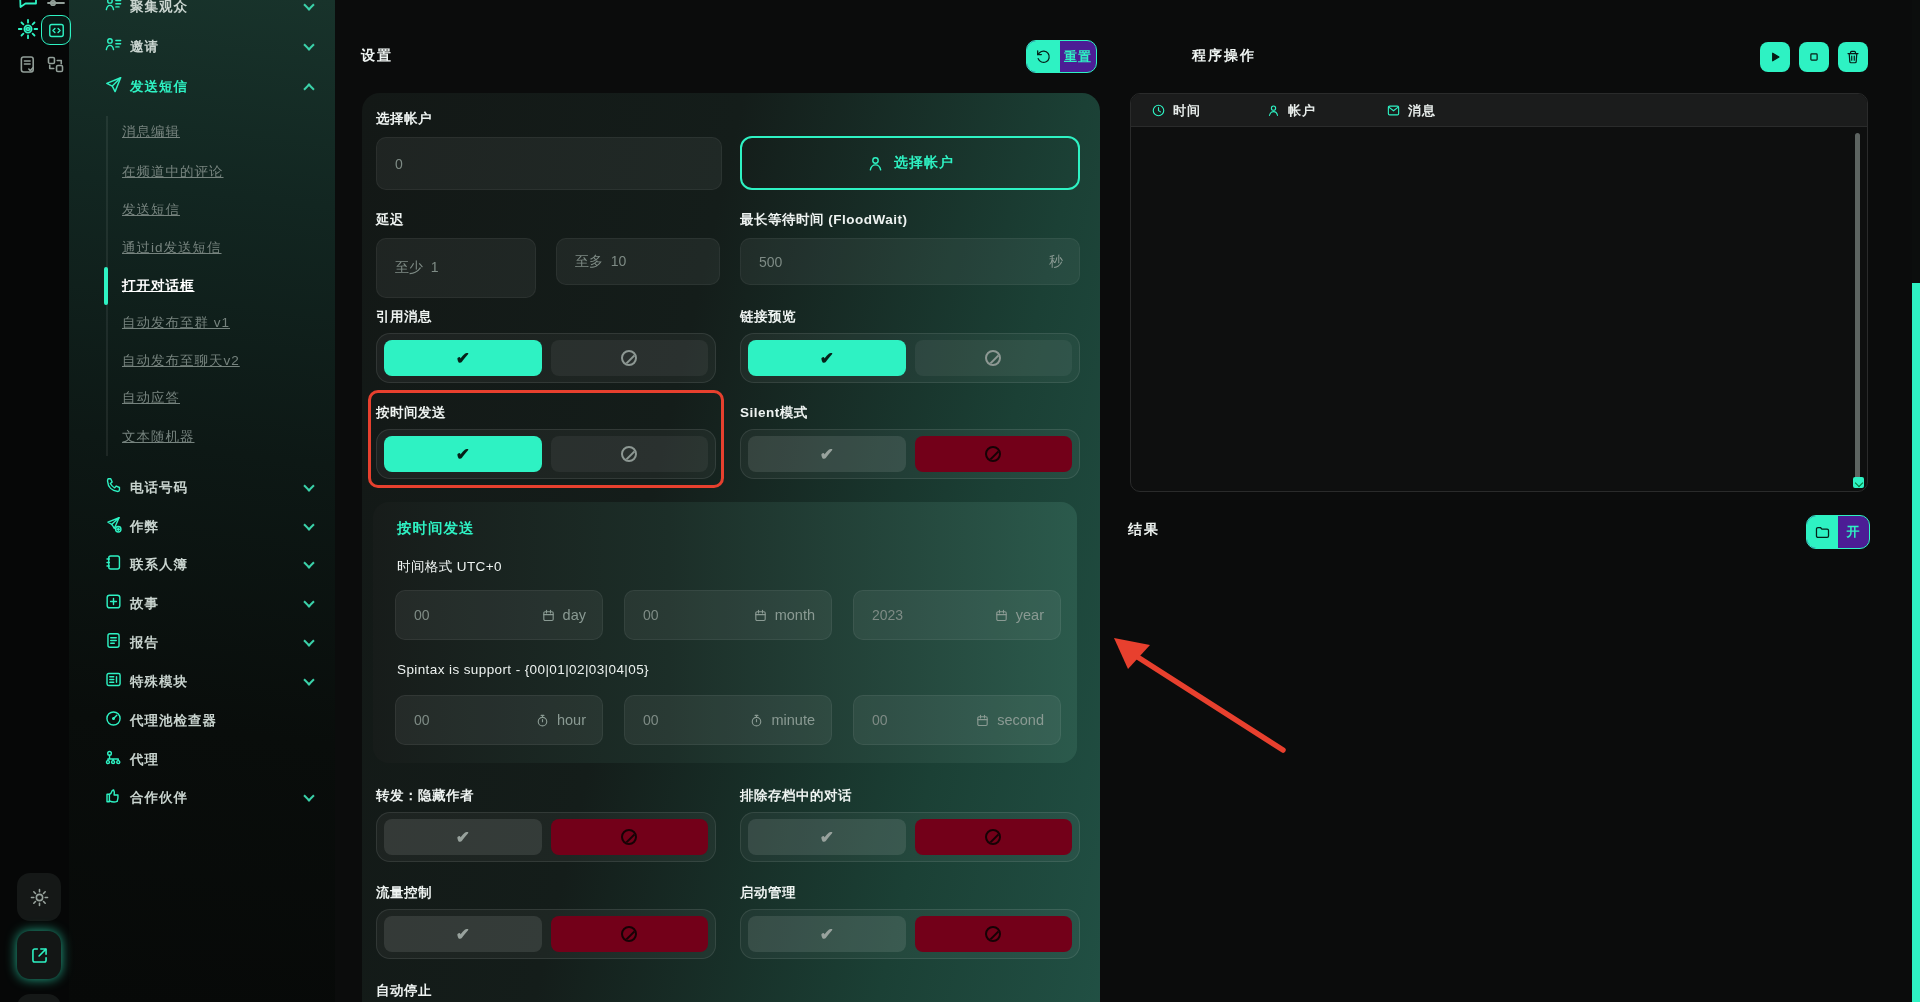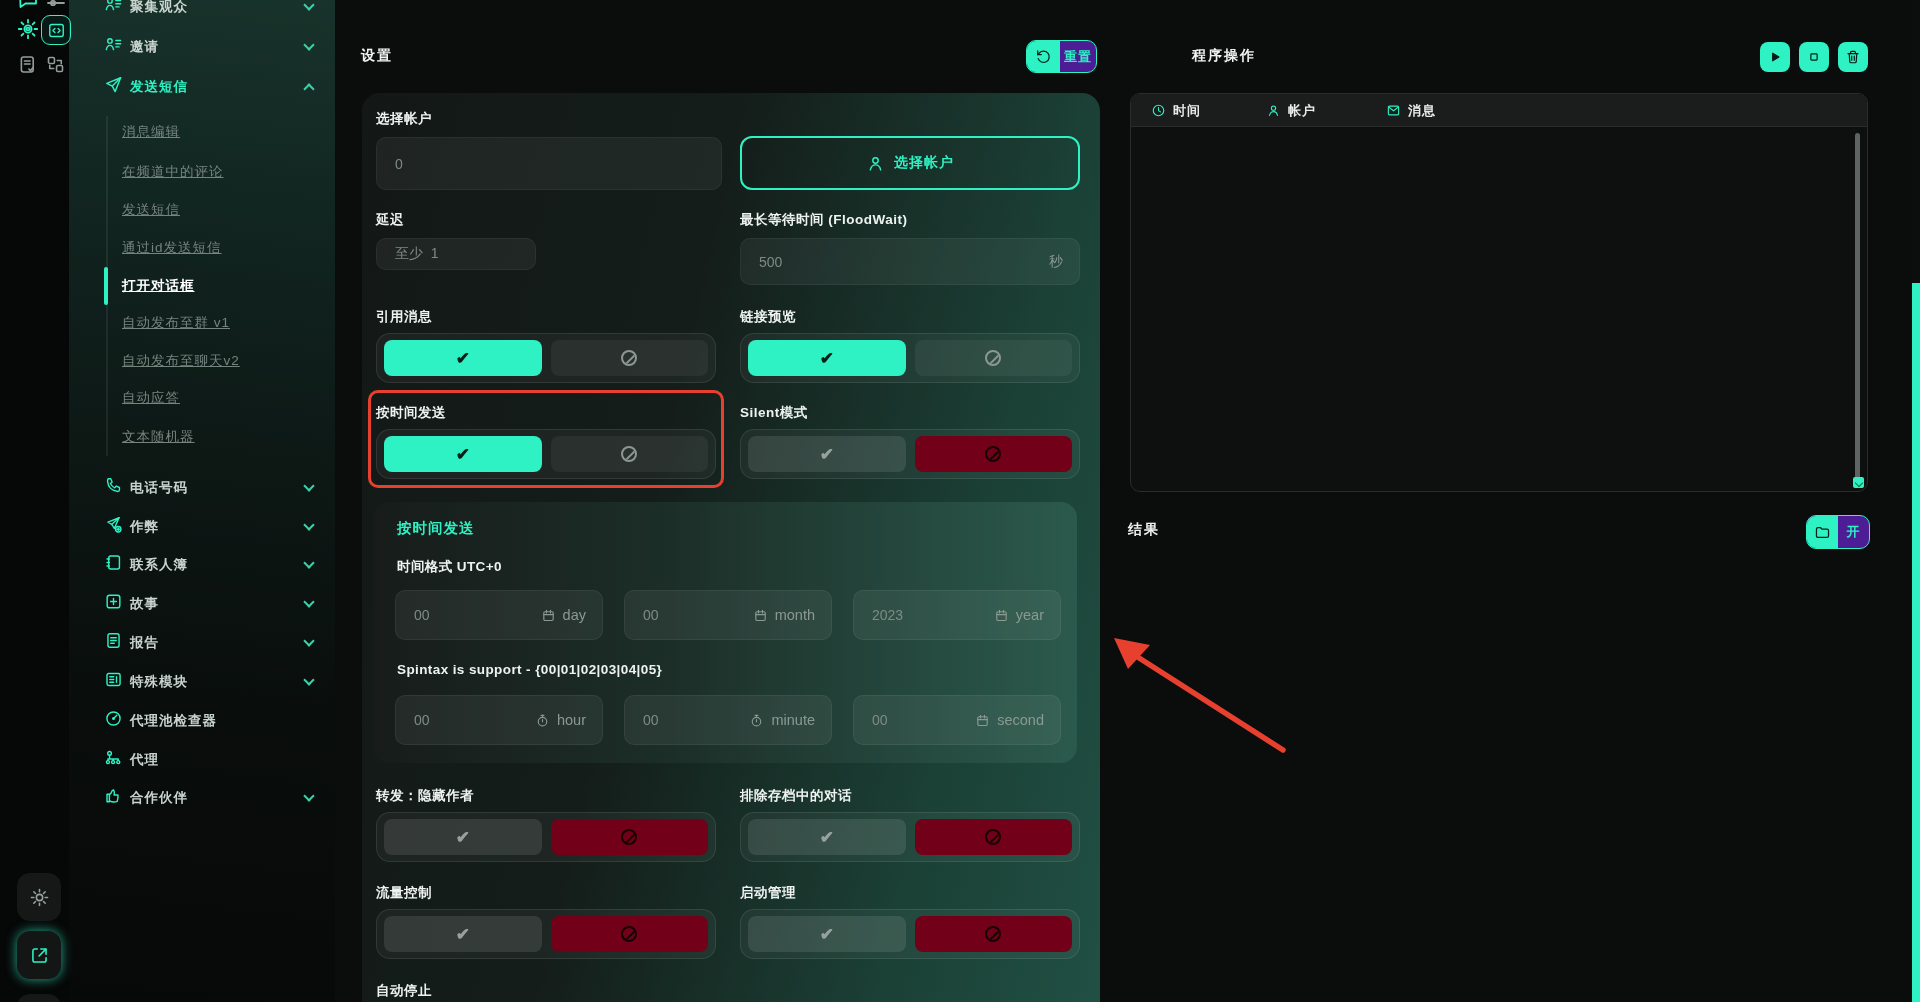--- a/index.html
+++ b/index.html
@@ -60,21 +60,21 @@
   .tbtn.off{background:var(--red);color:#160205;}
   .ck{font-size:17px;font-weight:bold;line-height:1;}
   .slash{width:16px;height:16px;border:2.2px solid currentColor;border-radius:50%;position:relative;overflow:hidden;}
   .slash::after{content:"";position:absolute;left:50%;top:-3px;width:2.2px;height:24px;background:currentColor;
                 transform:translateX(-50%) rotate(45deg);}
   #redbox{position:absolute;left:6px;top:297px;width:356px;height:98px;border:3px solid var(--hl);border-radius:10px;pointer-events:none;}
 
   #sched{position:absolute;left:11px;top:409px;width:704px;height:261px;border-radius:16px;
     background:linear-gradient(90deg,#171c1a 0%,#1c2e28 42%,#2b5a4c 100%);}
   #sched .ptitle{position:absolute;left:24px;top:17px;font-size:14.5px;font-weight:bold;color:var(--teal);letter-spacing:1px;}
-  #sched .plabel{position:absolute;font-size:13.5px;font-weight:bold;color:#eef3f1;letter-spacing:.4px;}
+  #sched .plabel{position:absolute;font-size:13.5px;font-weight:normal;color:#eef3f1;letter-spacing:.4px;}
   .dinput{position:absolute;width:208px;height:50px;background:rgba(255,255,255,.06);border:1px solid rgba(255,255,255,.06);
           border-radius:10px;display:flex;align-items:center;justify-content:space-between;
           padding:0 16px 0 18px;color:#7e8b85;font-size:14px;cursor:text;}
   .dinput .unit{display:flex;align-items:center;gap:7px;color:#8a9a93;font-size:14.5px;}
 
   
   #actions{position:absolute;left:1760px;top:42px;display:flex;gap:9px;}
   .actbtn{width:30px;height:30px;border-radius:8px;background:var(--teal);color:#071b15;
           display:flex;align-items:center;justify-content:center;cursor:pointer;}
   #optable{position:absolute;left:1130px;top:93px;width:738px;height:399px;background:#0e0f0f;
@@ -325,22 +325,25 @@
       <span style="display:flex">
           <svg viewBox="0 0 24 24" width="19" height="19" fill="none" stroke="currentColor" stroke-width="1.8" stroke-linecap="round" stroke-linejoin="round">
             <circle cx="12" cy="8.2" r="3.4"></circle>
             <path d="M5.5 20c.9-4.2 3.6-6.3 6.5-6.3s5.6 2.1 6.5 6.3"></path>
           </svg>
         </span>
       <span>选择帐户</span>
     </button>
 
     <div class="flabel" style="left:14px;top:118px">延迟</div>
-    <div class="input" style="left:14px;top:145px;width:160px;height:32px">
+    <div class="input" style="left:14px;top:145px;width:160px;height:60px">
       <span class="val">至少  1</span>
+    </div>
+    <div class="input" style="left:194px;top:145px;width:164px;height:47px">
+      <span class="val">至多  10</span>
     </div>
     <div class="flabel" style="left:378px;top:118px">最长等待时间 (FloodWait)</div>
     <div class="input" style="left:378px;top:145px;width:340px;height:47px">
       <span class="val">500</span>
       <span class="suffix">秒</span>
     </div>
 
     <div class="tcell" style="left:14px;top:215px">
         <div class="tlabel">引用消息</div>
         <div class="tgroup">

